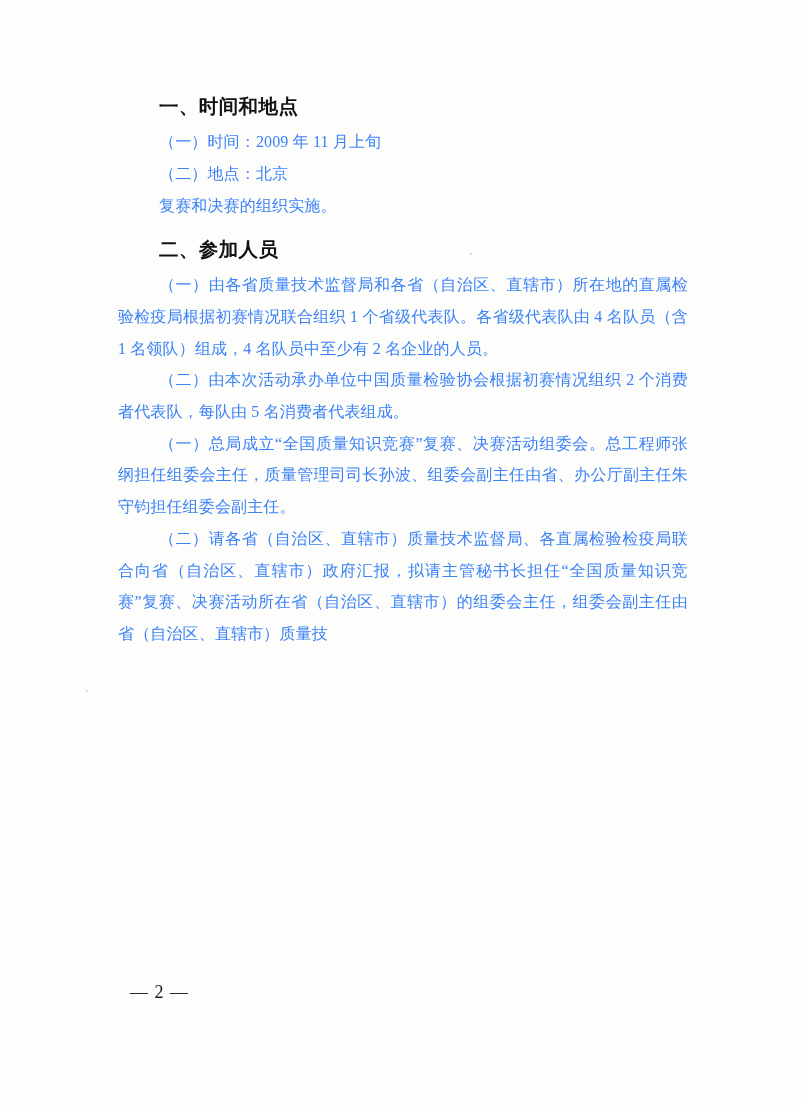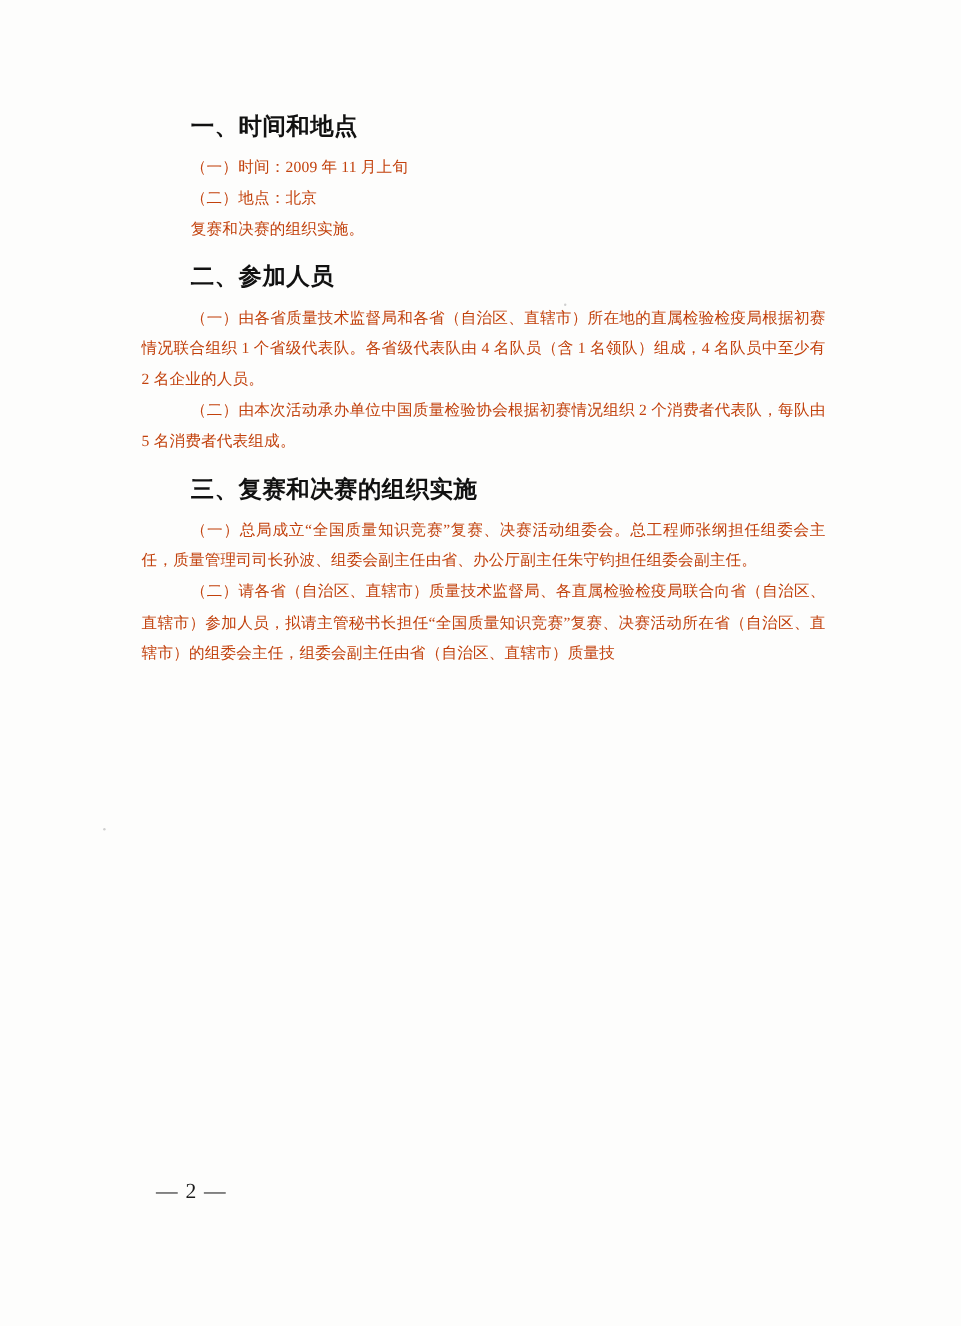--- a/index.html
+++ b/index.html
@@ -36,28 +36,28 @@
     line-height: 1.55;
     margin: 14px 0 4px 0;
     text-indent: 41px;
     letter-spacing: 0.4px;
     color: #111;
   }
   .sec-heading:first-child {
     margin-top: 0;
   }
   p.body {
-    font-size: 13px;
+    font-size: 16px;
     line-height: 1.98;
     margin: 0;
     text-indent: 41px;
     text-align: justify;
     text-justify: inter-ideograph;
     letter-spacing: 0.15px;
-    color: #c2410c;
+    color: #3b82f6;
   }
   .pagenum {
     position: absolute;
     left: 118px;
     top: 982px;
     width: 570px;
     font-size: 18px;
     letter-spacing: 1px;
     color: #1b1b1b;
     text-align: left;
@@ -83,21 +83,20 @@
 
     <h2 class="sec-heading">一、时间和地点</h2>
     <p class="body">（一）时间：2009 年 11 月上旬</p>
     <p class="body">（二）地点：北京</p>
     <p class="body">复赛和决赛的组织实施。</p>
 
     <h2 class="sec-heading">二、参加人员</h2>
     <p class="body">（一）由各省质量技术监督局和各省（自治区、直辖市）所在地的直属检验检疫局根据初赛情况联合组织 1 个省级代表队。各省级代表队由 4 名队员（含 1 名领队）组成，4 名队员中至少有 2 名企业的人员。</p>
     <p class="body">（二）由本次活动承办单位中国质量检验协会根据初赛情况组织 2 个消费者代表队，每队由 5 名消费者代表组成。</p>
 
-    <h2 class="sec-heading">三、复赛和决赛的组织实施</h2>
     <p class="body">（一）总局成立“全国质量知识竞赛”复赛、决赛活动组委会。总工程师张纲担任组委会主任，质量管理司司长孙波、组委会副主任由省、办公厅副主任朱守钧担任组委会副主任。</p>
-    <p class="body">（二）请各省（自治区、直辖市）质量技术监督局、各直属检验检疫局联合向省（自治区、直辖市）参加人员，拟请主管秘书长担任“全国质量知识竞赛”复赛、决赛活动所在省（自治区、直辖市）的组委会主任，组委会副主任由省（自治区、直辖市）质量技</p>
+    <p class="body">（二）请各省（自治区、直辖市）质量技术监督局、各直属检验检疫局联合向省（自治区、直辖市）政府汇报，拟请主管秘书长担任“全国质量知识竞赛”复赛、决赛活动所在省（自治区、直辖市）的组委会主任，组委会副主任由省（自治区、直辖市）质量技</p>
 
   </div>
 
   <div class="pagenum">— 2 —</div>
 
 </div>
 
 </body></html>

